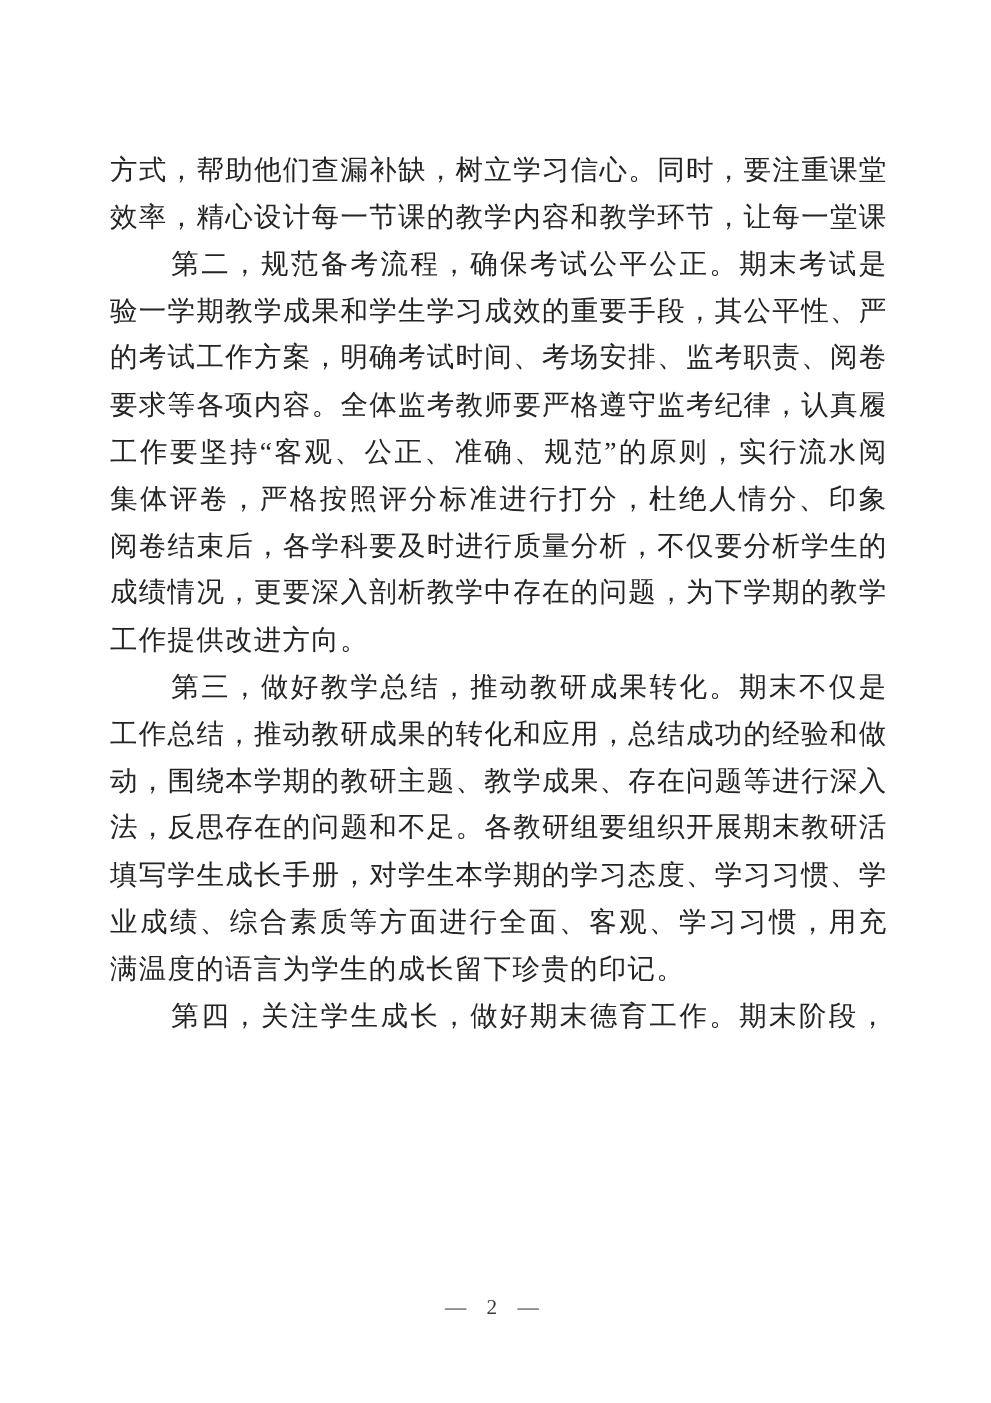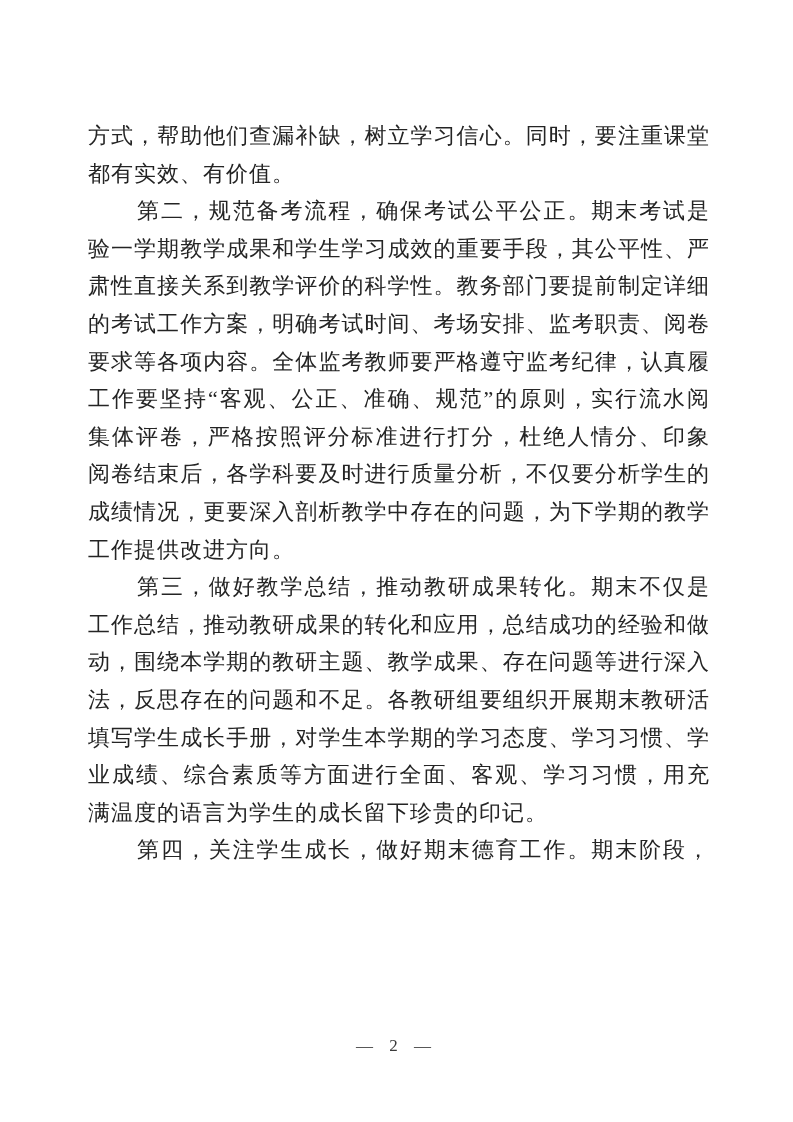--- a/index.html
+++ b/index.html
@@ -49,24 +49,23 @@
     letter-spacing: 6px;
     line-height: 24px;
   }
 </style>
 </head>
 <body>
 
 <div class="page">
   <div class="doc-body">
       <div class="line justify">方式，帮助他们查漏补缺，树立学习信心。同时，要注重课堂</div>
-      <div class="line">都有实效、有价值。</div>
+      <div class="line justify">效率，精心设计每一节课的教学内容和教学环节，让每一堂课</div>
       <div class="line justify indent">第二，规范备考流程，确保考试公平公正。期末考试是检</div>
       <div class="line justify">验一学期教学成果和学生学习成效的重要手段，其公平性、严</div>
-      <div class="line justify">肃性直接关系到教学评价的科学性。教务部门要提前制定详细</div>
       <div class="line justify">的考试工作方案，明确考试时间、考场安排、监考职责、阅卷</div>
       <div class="line justify">要求等各项内容。全体监考教师要严格遵守监考纪律，认真履</div>
       <div class="line justify">工作要坚持“客观、公正、准确、规范”的原则，实行流水阅卷、</div>
       <div class="line justify">集体评卷，严格按照评分标准进行打分，杜绝人情分、印象分。</div>
       <div class="line justify">阅卷结束后，各学科要及时进行质量分析，不仅要分析学生的</div>
       <div class="line justify">成绩情况，更要深入剖析教学中存在的问题，为下学期的教学</div>
       <div class="line">工作提供改进方向。</div>
       <div class="line justify indent">第三，做好教学总结，推动教研成果转化。期末不仅是工</div>
       <div class="line justify">工作总结，推动教研成果的转化和应用，总结成功的经验和做</div>
       <div class="line justify">动，围绕本学期的教研主题、教学成果、存在问题等进行深入</div>

